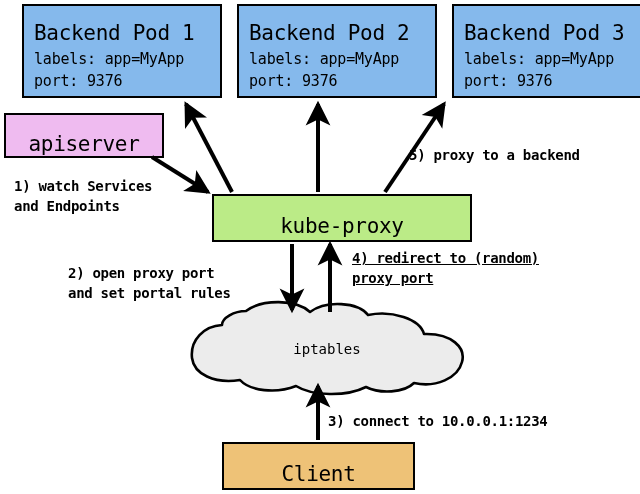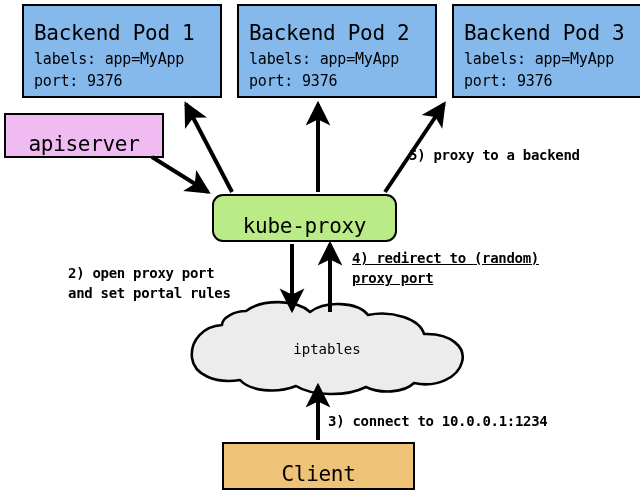--- a/index.html
+++ b/index.html
@@ -94,21 +94,21 @@
   <div class="box pod-box" style="left:452px; top:4px; width:200px; height:94px; background:#85b9ec;">
     <div class="pod-title">Backend Pod 3</div>
     <div class="pod-line">labels: app=MyApp</div>
     <div class="pod-line">port: 9376</div>
   </div>
 
   <div class="box" style="left:4px; top:113px; width:160px; height:45px; background:#efbbf0;">
     <div class="center-label">apiserver</div>
   </div>
 
-  <div class="box" style="left:212px; top:194px; width:185px; height:48px; background:#bbeb87;border-radius:11px;">
+  <div class="box" style="left:212px; top:194px; width:260px; height:48px; background:#bbeb87;">
     <div class="center-label">kube-proxy</div>
   </div>
 
   <div class="box" style="left:222px; top:442px; width:193px; height:48px; background:#eec277;">
     <div class="center-label">Client</div>
   </div>
 
   <svg class="overlay" viewBox="0 0 640 494">
     <defs>
       <marker id="arrowhead" markerWidth="7" markerHeight="7" refX="5.4" refY="3.5" orient="auto" markerUnits="strokeWidth">
@@ -141,20 +141,24 @@
 
     <line x1="292" y1="244" x2="292" y2="310" stroke="#000000" stroke-width="4" marker-end="url(#arrowhead)"></line>
 
     <line x1="330" y1="312" x2="330" y2="244" stroke="#000000" stroke-width="4" marker-end="url(#arrowhead)"></line>
 
     <line x1="318" y1="440" x2="318" y2="386" stroke="#000000" stroke-width="4" marker-end="url(#arrowhead)"></line>
   </svg>
 
   <div class="cloud-label" style="left:252px; top:341px; width:150px;">iptables</div>
 
+  <div class="step" style="left:14px; top:176px;">
+    <div>1) watch Services</div>
+    <div>and Endpoints</div>
+  </div>
 
   <div class="step" style="left:68px; top:263px;">
     <div>2) open proxy port</div>
     <div>and set portal rules</div>
   </div>
 
   <div class="step" style="left:328px; top:411px;">
     <div>3) connect to 10.0.0.1:1234</div>
   </div>
 

